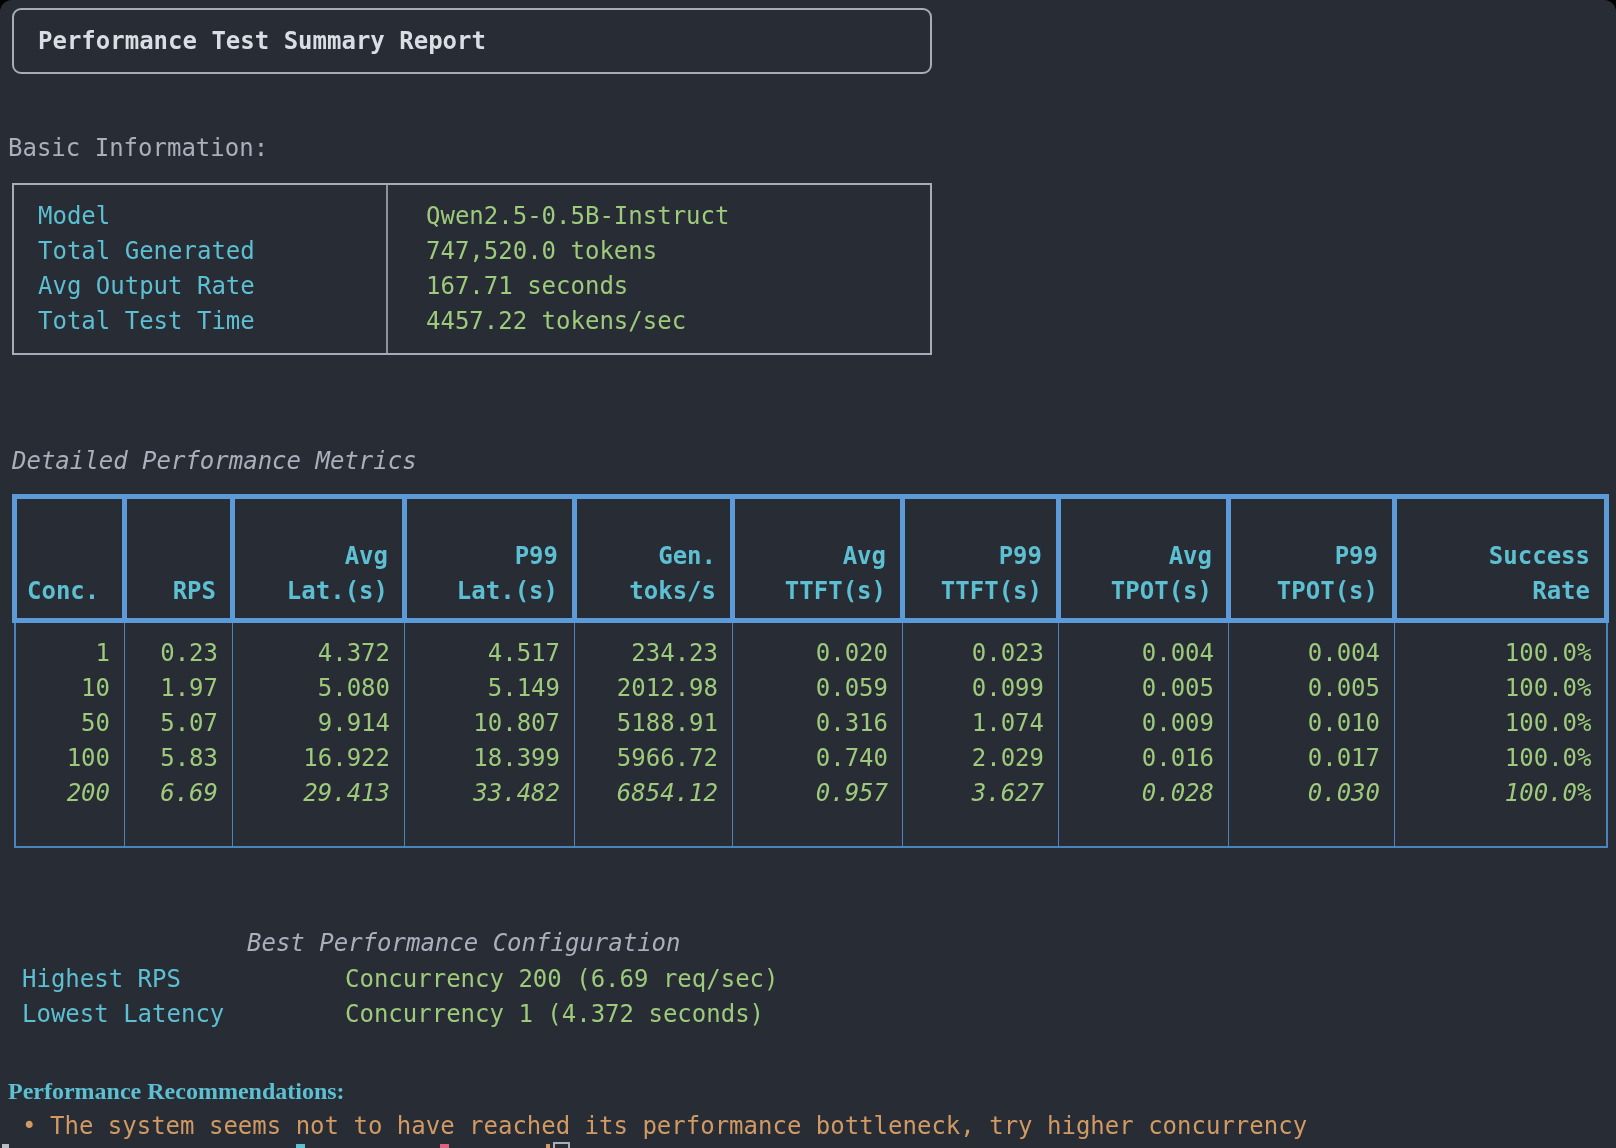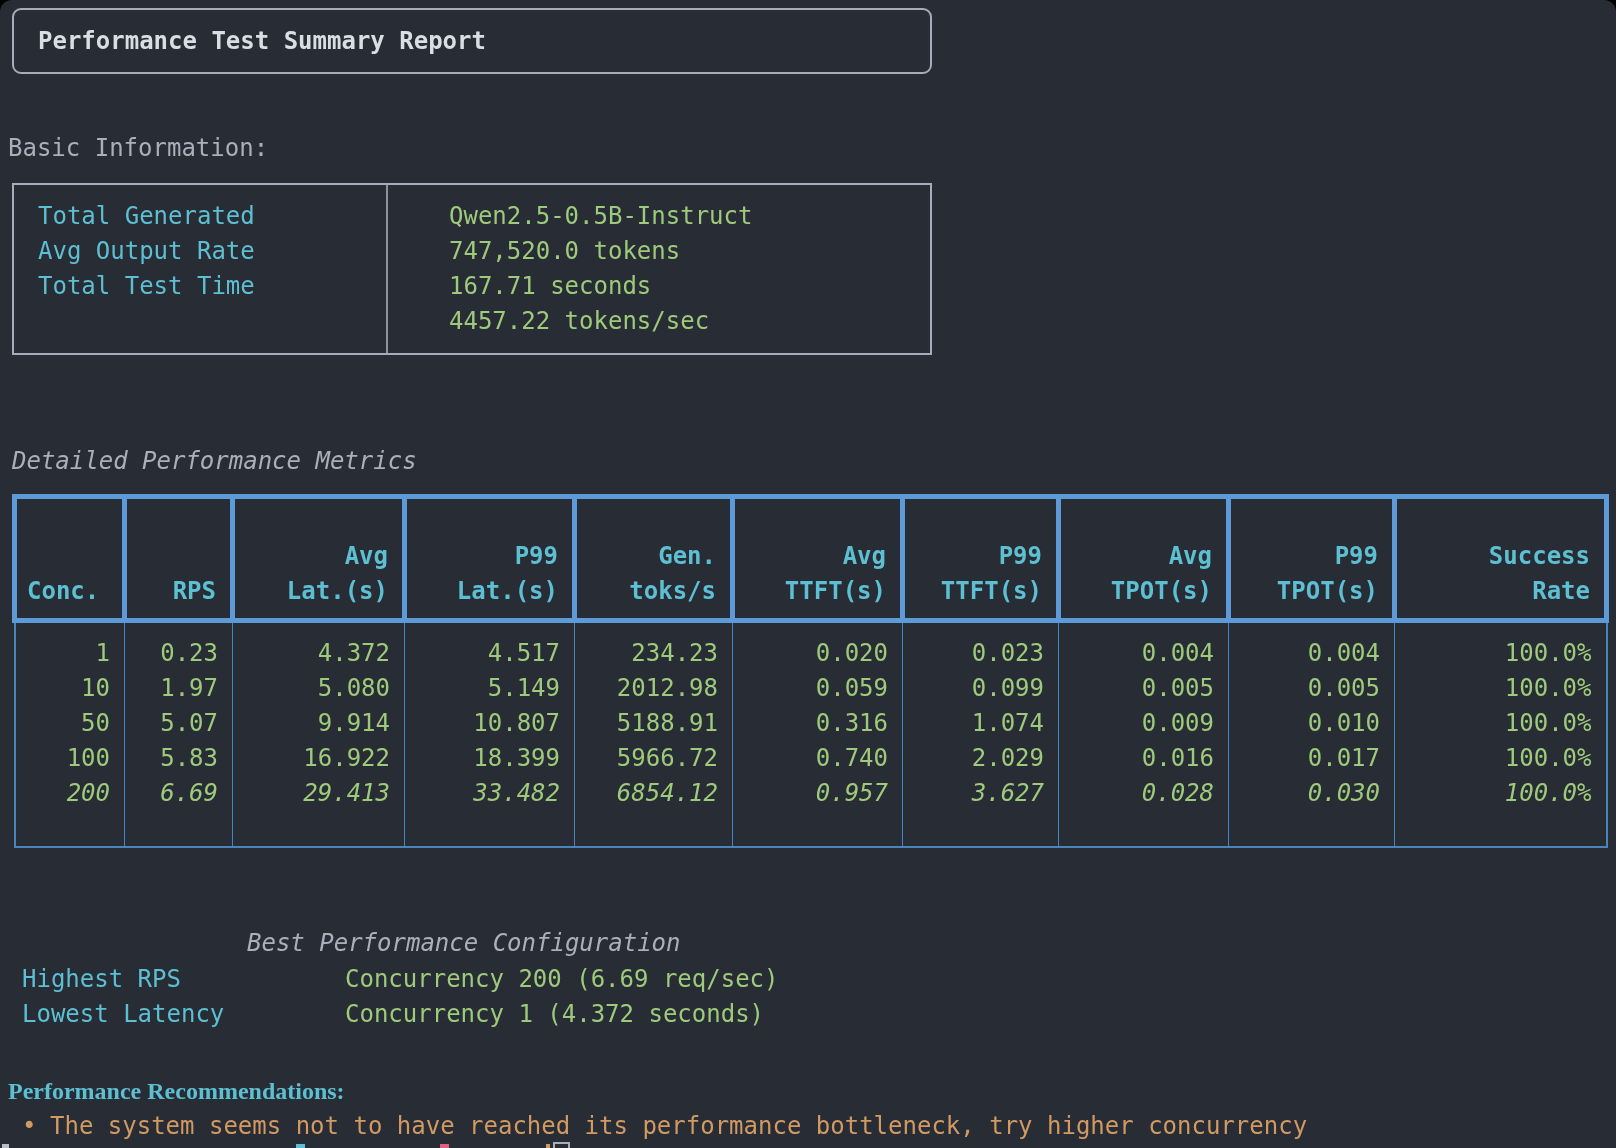--- a/index.html
+++ b/index.html
@@ -43,21 +43,21 @@
   
   .info-box{
     position:absolute;left:12px;top:183px;width:920px;height:172px;
     border:2px solid var(--panel-border);
     box-sizing:border-box;
     display:flex;
   }
   .info-labels{ width:374px; border-right:2px solid #8d939e; padding-top:14px; box-sizing:border-box; }
   .info-values{ flex:1; padding-top:14px; }
   .info-labels .cell{ padding-left:24px; color:var(--cyan); white-space:pre; }
-  .info-values .cell{ padding-left:17px; color:var(--green); white-space:pre;margin-left:44px; }
+  .info-values .cell{ padding-left:38px; color:var(--green); white-space:pre; }
 
   
   .metrics-title{
     position:absolute;left:12px;top:444px;width:1592px;
     text-align:left;font-style:italic;color:var(--muted);
   }
   table.metrics{
     position:absolute;left:12px;top:494px;width:1592px;
     border-collapse:collapse;table-layout:fixed;
   }
@@ -132,20 +132,21 @@
 <div class="screen">
 
   <div class="title-box">
     <span class="t">Performance Test Summary Report</span>
   </div>
 
   <div class="section-heading basic-heading">Basic Information:</div>
 
   <div class="info-box">
     <div class="info-labels" id="info-labels">
+        <div class="cell">Model</div>
         <div class="cell">Total Generated</div>
         <div class="cell">Avg Output Rate</div>
         <div class="cell">Total Test Time</div>
       </div>
     <div class="info-values" id="info-values">
         <div class="cell">Qwen2.5-0.5B-Instruct</div>
         <div class="cell">747,520.0 tokens</div>
         <div class="cell">167.71 seconds</div>
         <div class="cell">4457.22 tokens/sec</div>
       </div>

